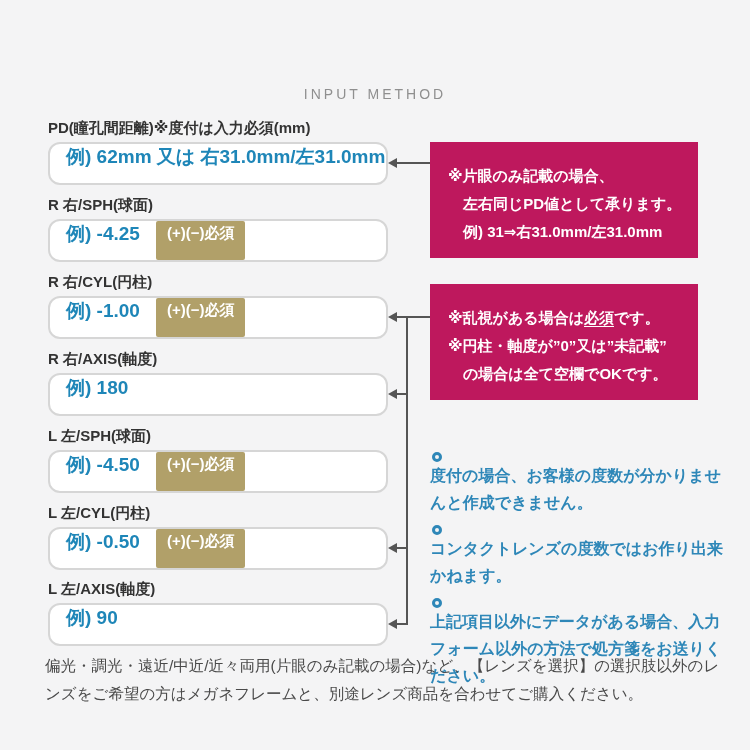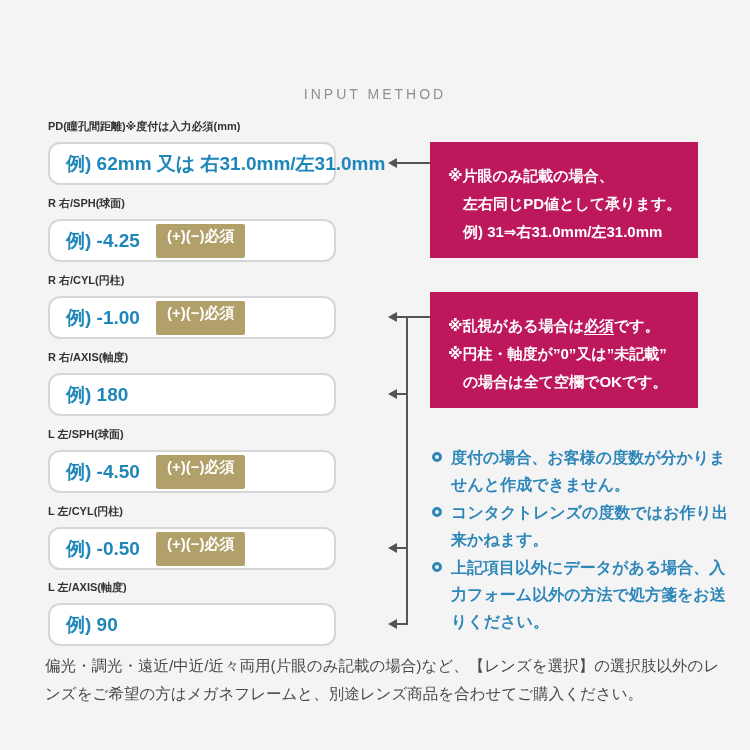--- a/index.html
+++ b/index.html
@@ -30,35 +30,34 @@
     top: 86px; left: 0; width: 100%;
     text-align: center;
     font-size: 14px;
     color: #8f8f8f;
     letter-spacing: 3px;
   }
   
   .field-label {
     position: absolute;
     left: 48px;
-    font-size: 11px;
+    font-size: 15px;
     font-weight: 700;
     color: #333;
     white-space: nowrap;
   }
   .input-box {
     position: absolute;
     left: 48px;
-    width: 288px;
+    width: 340px;
     height: 43px;
     background: #ffffff;
     border: 2px solid #d6d6d6;
     border-radius: 12px;
     display: flex;
-    align-items: center;
     padding-left: 16px;
     gap: 16px;
   }
   .example-text {
     font-size: 19px;
     font-weight: 700;
     color: #1e86b8;
     white-space: nowrap;
   }
   .req-badge {
@@ -102,20 +101,21 @@
     top: 444px;
     width: 302px;
   }
   .note-item {
     display: flex;
     color: #2e87b8;
     font-size: 16px;
     font-weight: 700;
     line-height: 27px;
     margin-bottom: 1px;
+    flex-direction: column;
   }
   .note-bullet {
     flex: 0 0 auto;
     width: 10px; height: 10px;
     border: 3px solid #2e87b8;
     border-radius: 50%;
     margin: 8px 9px 0 2px;
   }
   
   .footer-text {
@@ -173,21 +173,21 @@
   <div class="input-box" style="top:603px">
     <span class="example-text">例) 90</span>
   </div>
 
   <div class="callout" style="top:142px;height:116px">
     <div>※片眼のみ記載の場合、</div>
     <div class="indent">左右同じPD値として承ります。</div>
     <div class="indent">例) 31⇒右31.0mm/左31.0mm</div>
   </div>
 
-  <div class="callout" style="top:292px;height:116px">
+  <div class="callout" style="top:284px;height:116px">
     <div><span>※乱視がある場合は</span><u>必須</u><span>です。</span></div>
     <div>※円柱・軸度が”0”又は”未記載”</div>
     <div class="indent">の場合は全て空欄でOKです。</div>
   </div>
 
   <div class="hline" style="left:396px;top:162px;width:34px"></div>
   <div class="arrowhead" style="left:388px;top:158px"></div>
 
   <div class="vline" style="left:406px;top:316px;height:309px"></div>
 

